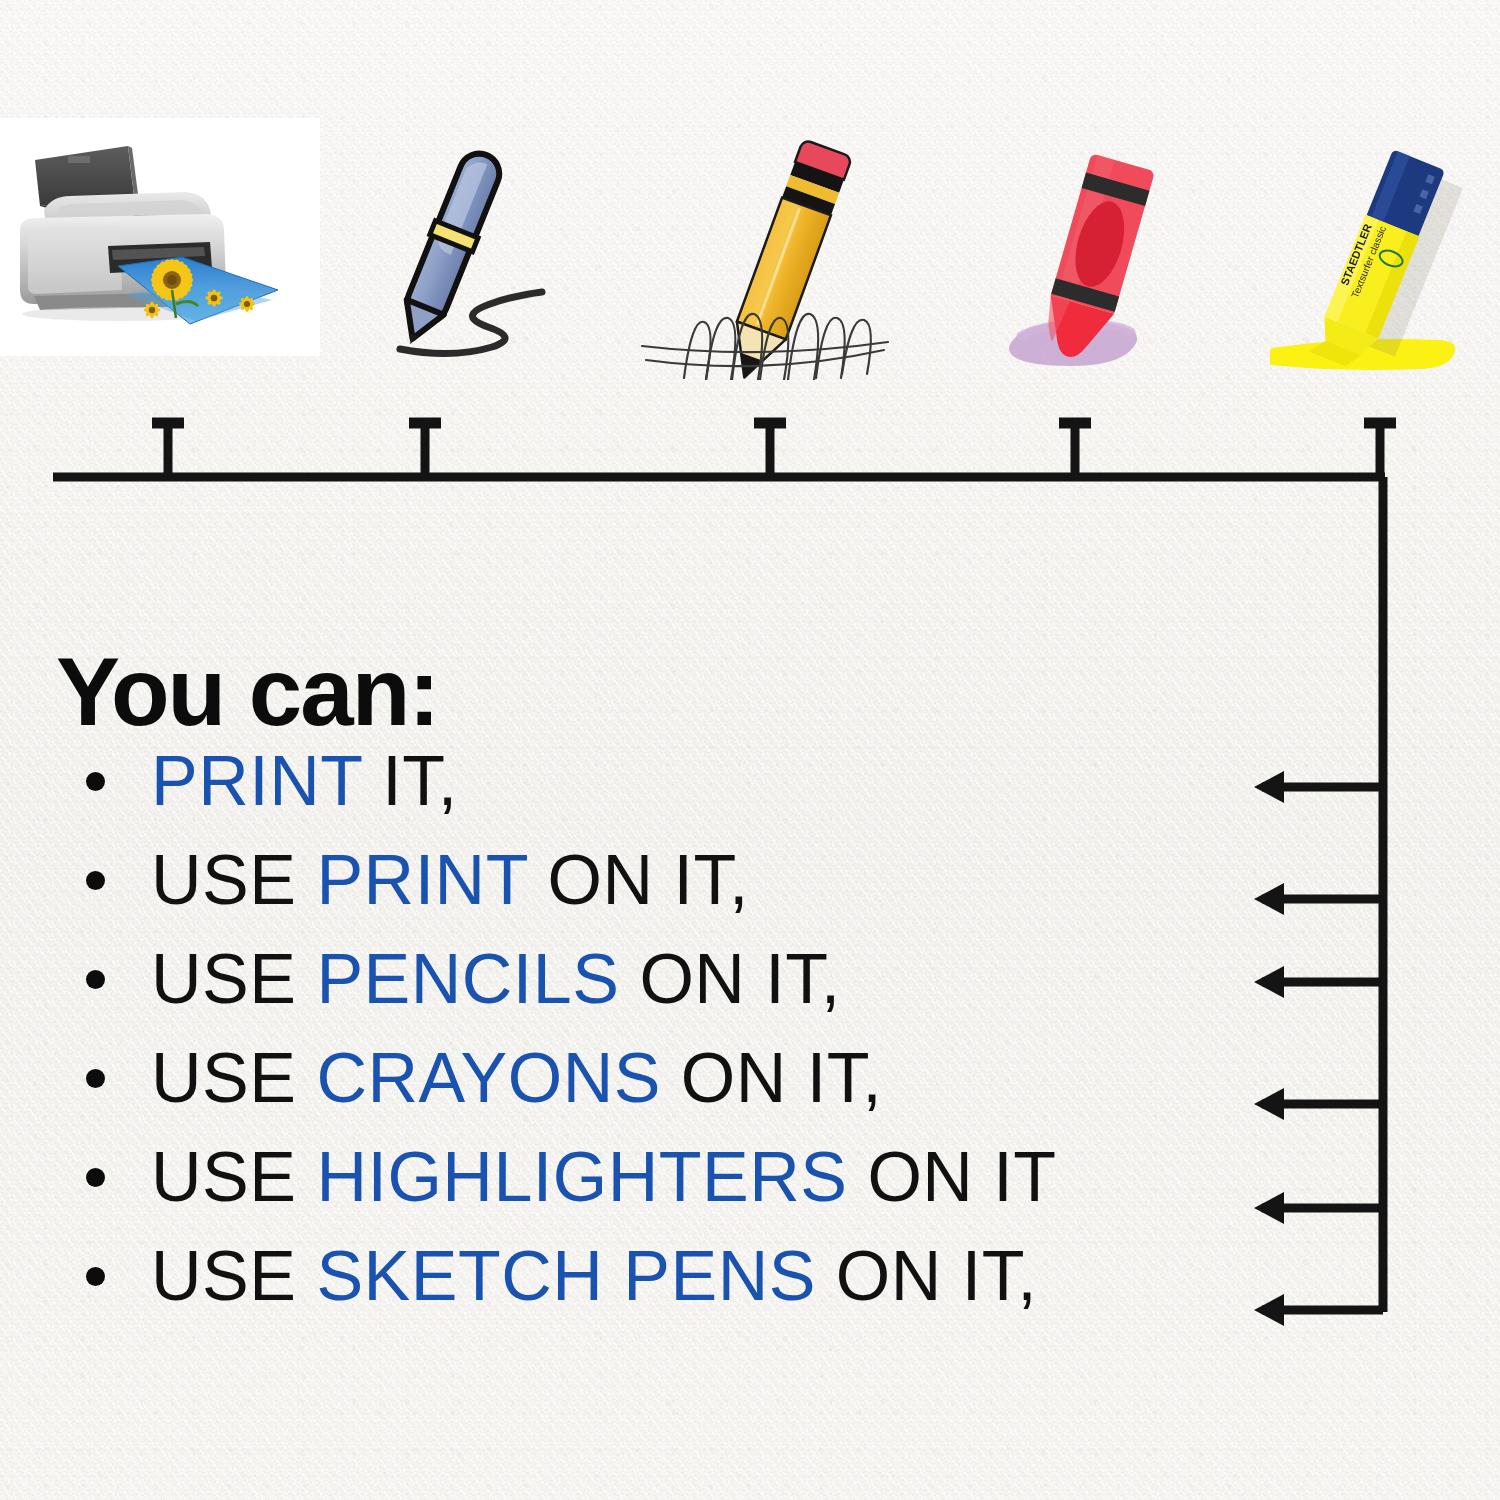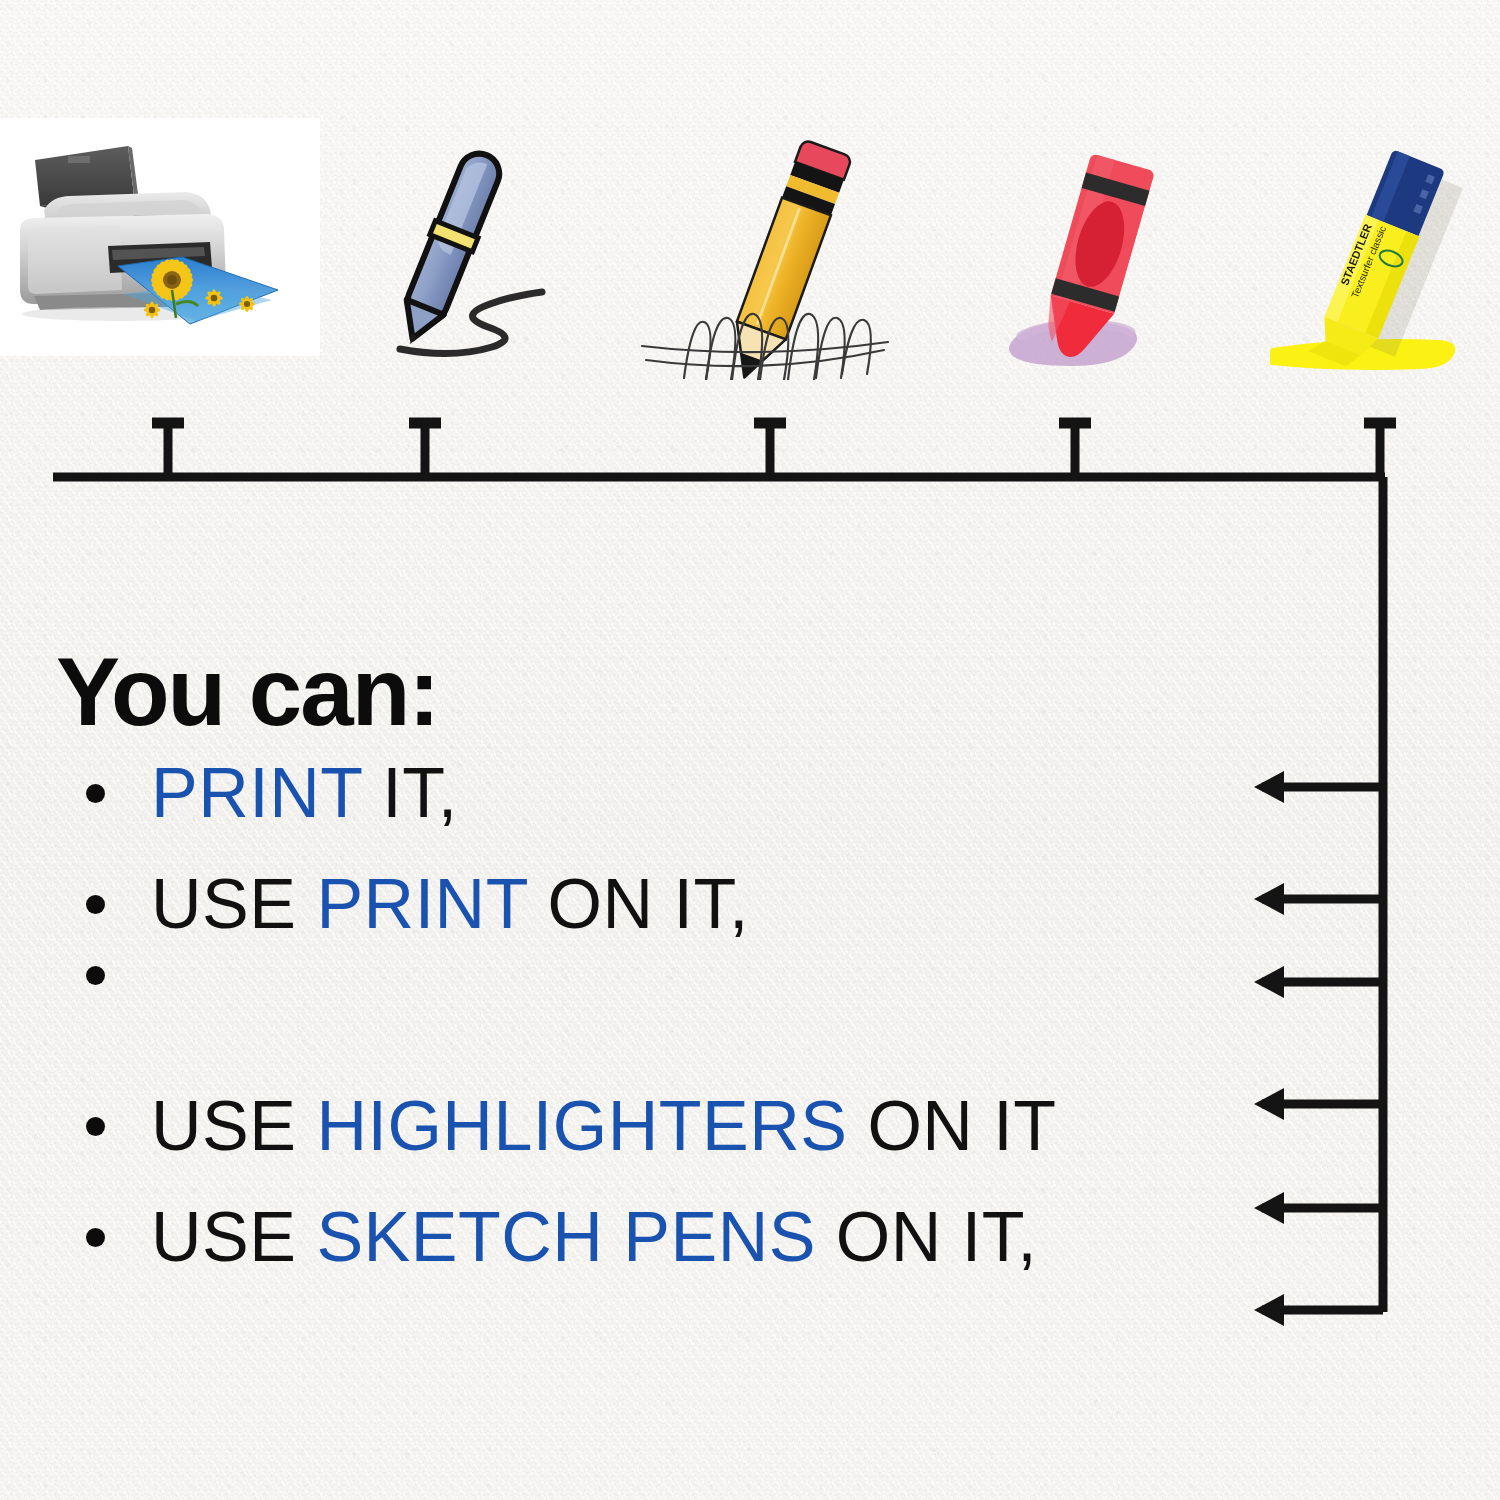--- a/index.html
+++ b/index.html
@@ -58,21 +58,20 @@
   #bullet-list {
     position: absolute;
     left: 86px; top: 746px;
     width: 1200px;
   }
   .bullet-row {
     display: flex;
     align-items: baseline;
     height: 99px;
     white-space: nowrap;
-    margin-top: 12px;
   }
   .bullet-dot {
     width: 19px; height: 19px;
     border-radius: 50%;
     background: #0c0c0c;
     flex: 0 0 auto;
     margin-right: 46px;
     position: relative;
     top: -14px;
   }
@@ -359,22 +358,27 @@
       <span class="bullet-text"><span></span><span class="hl">PRINT</span><span> IT,</span></span>
     </div>
 
     <div class="bullet-row">
       <span class="bullet-dot"></span>
       <span class="bullet-text"><span>USE </span><span class="hl">PRINT</span><span> ON IT,</span></span>
     </div>
 
     <div class="bullet-row">
       <span class="bullet-dot"></span>
-    </div>
-
+      <span class="bullet-text"><span>USE </span><span class="hl">PENCILS</span><span> ON IT,</span></span>
+    </div>
+
+    <div class="bullet-row">
+      <span class="bullet-dot"></span>
+      <span class="bullet-text"><span>USE </span><span class="hl">CRAYONS</span><span> ON IT,</span></span>
+    </div>
 
     <div class="bullet-row">
       <span class="bullet-dot"></span>
       <span class="bullet-text"><span>USE </span><span class="hl">HIGHLIGHTERS</span><span> ON IT</span></span>
     </div>
 
     <div class="bullet-row">
       <span class="bullet-dot"></span>
       <span class="bullet-text"><span>USE </span><span class="hl">SKETCH PENS</span><span> ON IT,</span></span>
     </div>

